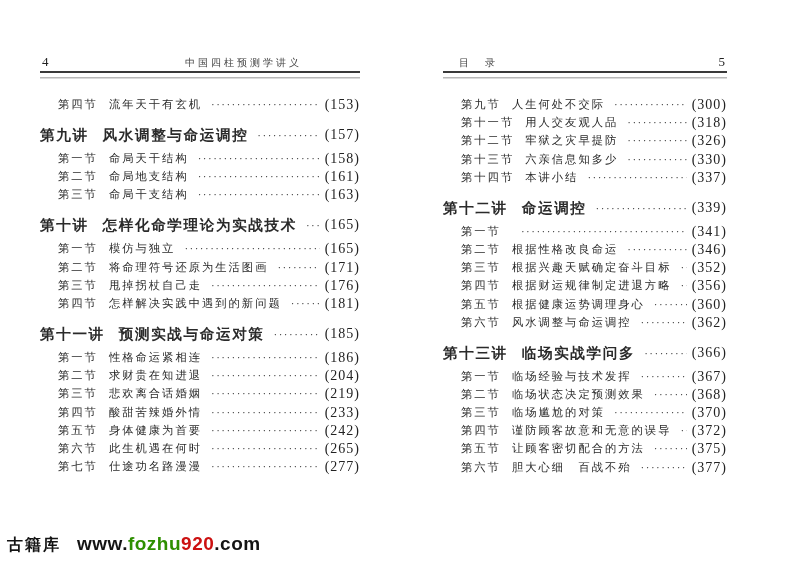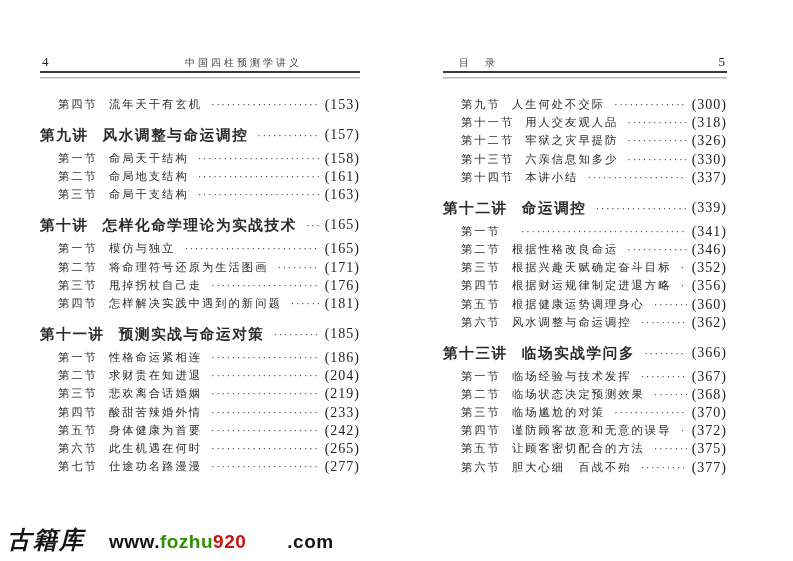--- a/index.html
+++ b/index.html
@@ -41,21 +41,21 @@
   }
   .toc-row .leader::after{
     content:"·····························································································";
   }
   .toc-row .pg{flex:0 0 auto;font-weight:normal;font-size:14px;letter-spacing:1px;color:#222;}
   .watermark{
     position:absolute;left:7px;bottom:5px;
     font-family:"Liberation Sans","DejaVu Sans",sans-serif;
     font-weight:bold;font-size:19px;color:#141414;letter-spacing:.5px;
   }
-  .watermark .lib{margin-right:24px;font-size:24px;letter-spacing:2px;font-style:italic;}
+  .watermark .lib{margin-right:16px;font-size:16px;letter-spacing:2px;}
 </style>
 </head>
 <body>
 
 <div class="canvas">
 
   <div class="page page-left">
     <div class="page-header">
       <span class="pagenum">4</span>
       <span class="running-head">中国四柱预测学讲义</span>
@@ -290,16 +290,16 @@
         <div class="toc-row section">
           <span class="lbl">第六节</span>
           <span class="ttl">胆大心细　百战不殆</span>
           <span class="leader"></span>
           <span class="pg">(377)</span>
         </div>
       </div>
   </div>
 
   <div class="watermark">
-    <span class="lib" style="color: rgb(20, 20, 20);">古籍库</span><span style="color: rgb(20, 20, 20);">www.</span><span style="color: rgb(46, 143, 0);">fozhu</span><span style="color: rgb(204, 17, 17);">920</span><span style="color: rgb(20, 20, 20); padding-left: 41px;">.com</span>
+    <span class="lib" style="color: rgb(20, 20, 20);">古籍库</span><span style="color: rgb(20, 20, 20);">www.</span><span style="color: rgb(46, 143, 0);">fozhu</span><span style="color: rgb(204, 17, 17);">920</span><span style="color: rgb(20, 20, 20);">.com</span>
   </div>
 
 </div>
 
 </body></html>

